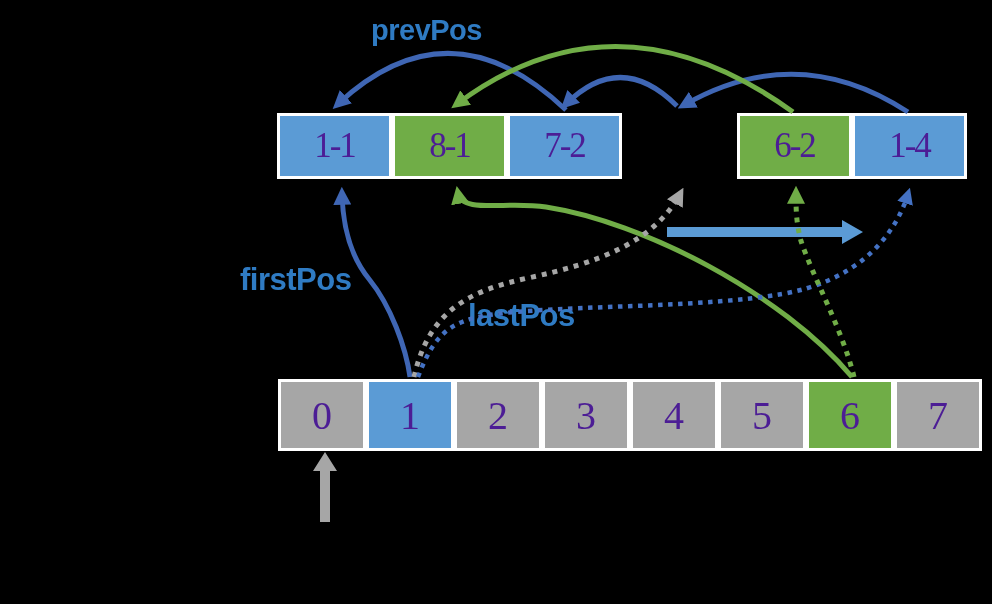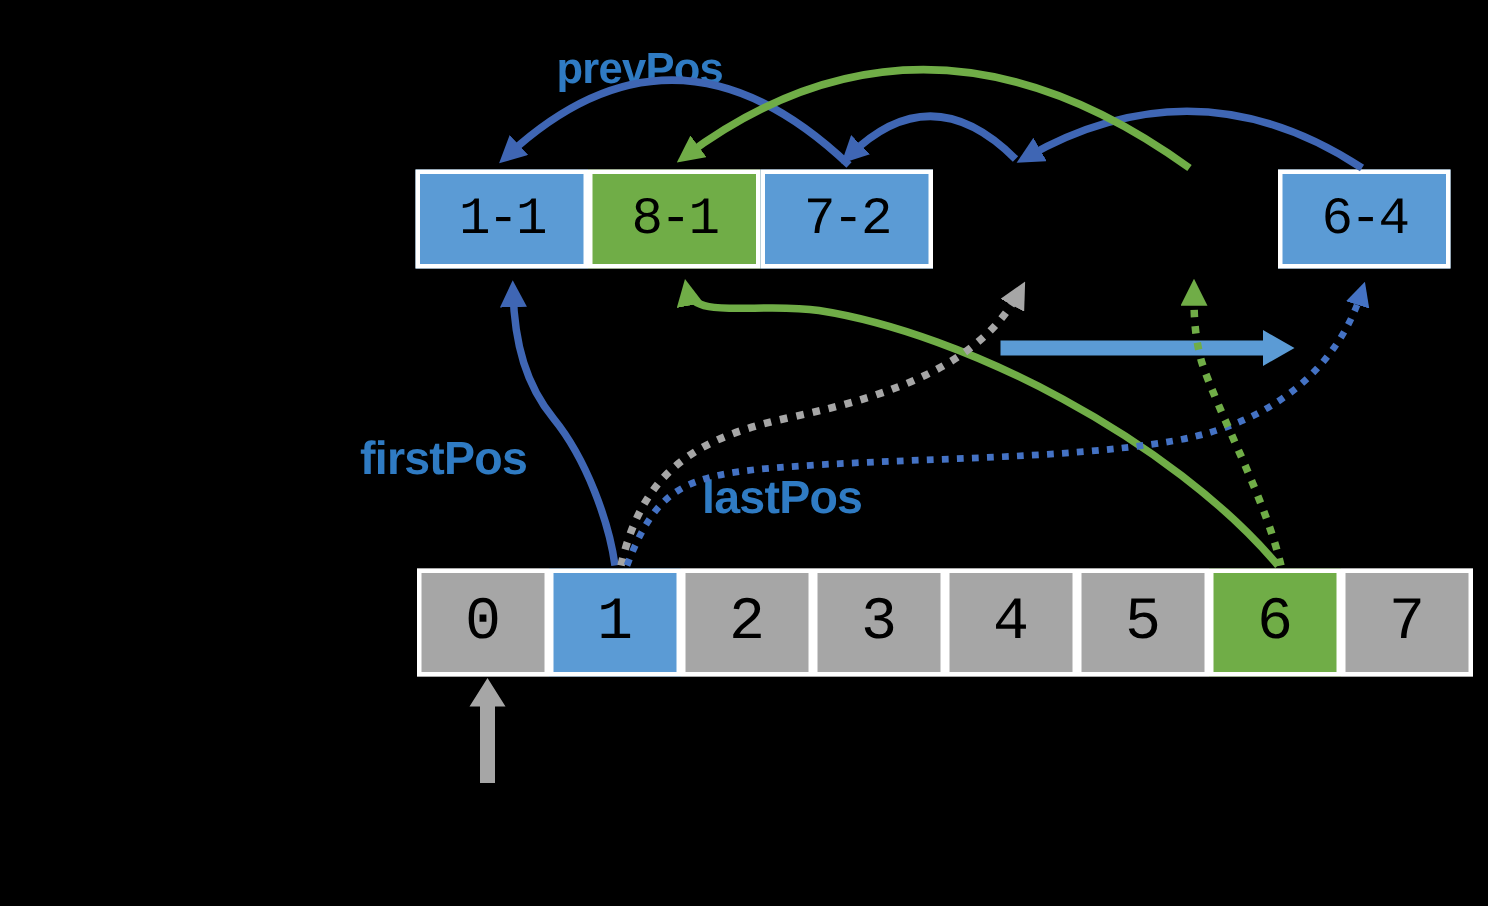--- a/index.html
+++ b/index.html
@@ -1,54 +1,57 @@
 <!DOCTYPE html>
 <html><head>
 <meta charset="utf-8">
 <style>
   html,body{margin:0;padding:0;background:#000;}
   #stage{position:relative;width:992px;height:604px;background:#000;overflow:hidden;
          font-family:"Liberation Sans",sans-serif;}
   
   .cell{position:absolute;box-sizing:border-box;border:3px solid #fff;
-        display:flex;align-items:center;justify-content:center;color:#000000;
-        font-family:Liberation Mono, monospace;text-align:center;}
+        display:flex;align-items:center;justify-content:center;color:#4c1d95;
+        font-family:Liberation Serif, serif;text-align:center;}
   .cell-top{top:113px;width:115px;height:66px;font-size:35px;letter-spacing:-2px;}
   .cell-bottom{top:379px;width:88px;height:72px;font-size:40px;}
   .t0{left:277px}.t1{left:392px}.t2{left:507px}.t3{left:622px}.t4{left:737px}.t5{left:852px}
   .b0{left:278px}.b1{left:366px}.b2{left:454px}.b3{left:542px}.b4{left:630px}
   .b5{left:718px}.b6{left:806px}.b7{left:894px}
   [data-color="blue"]{background:#5B9BD5;}
   [data-color="green"]{background:#70AD47;}
   [data-color="gray"]{background:#A6A6A6;}
   
   .ptr-label{position:absolute;color:#2F7BC3;font-weight:700;letter-spacing:-0.5px;
-             font-family:"Liberation Sans",sans-serif;white-space:nowrap;margin-top:16px;}
+             font-family:"Liberation Sans",sans-serif;white-space:nowrap;}
   .lbl-prev{left:371px;top:14px;font-size:29px;}
-  .lbl-first{left:240px;top:272px;font-size:31px;}
+  .lbl-first{left:240px;top:262px;font-size:31px;}
   .lbl-last{left:468px;top:298px;font-size:31px;}
   
   svg.overlay{position:absolute;left:0;top:0;pointer-events:none;}
 </style>
 </head>
 <body>
 
 <div id="stage">
 
   <div class="cell cell-top t0" data-color="blue">
     <span>1-1</span>
   </div>
   <div class="cell cell-top t1" data-color="green">
     <span>8-1</span>
   </div>
   <div class="cell cell-top t2" data-color="blue">
     <span>7-2</span>
   </div>
+  <div class="cell cell-top t4" data-color="green">
+    <span>6-2</span>
+  </div>
   <div class="cell cell-top t5" data-color="blue">
-    <span>6-4</span>
+    <span>1-4</span>
   </div>
 
   <div class="cell cell-bottom b0" data-color="gray">
     <span>0</span>
   </div>
   <div class="cell cell-bottom b1" data-color="blue">
     <span>1</span>
   </div>
   <div class="cell cell-bottom b2" data-color="gray">
     <span>2</span>

